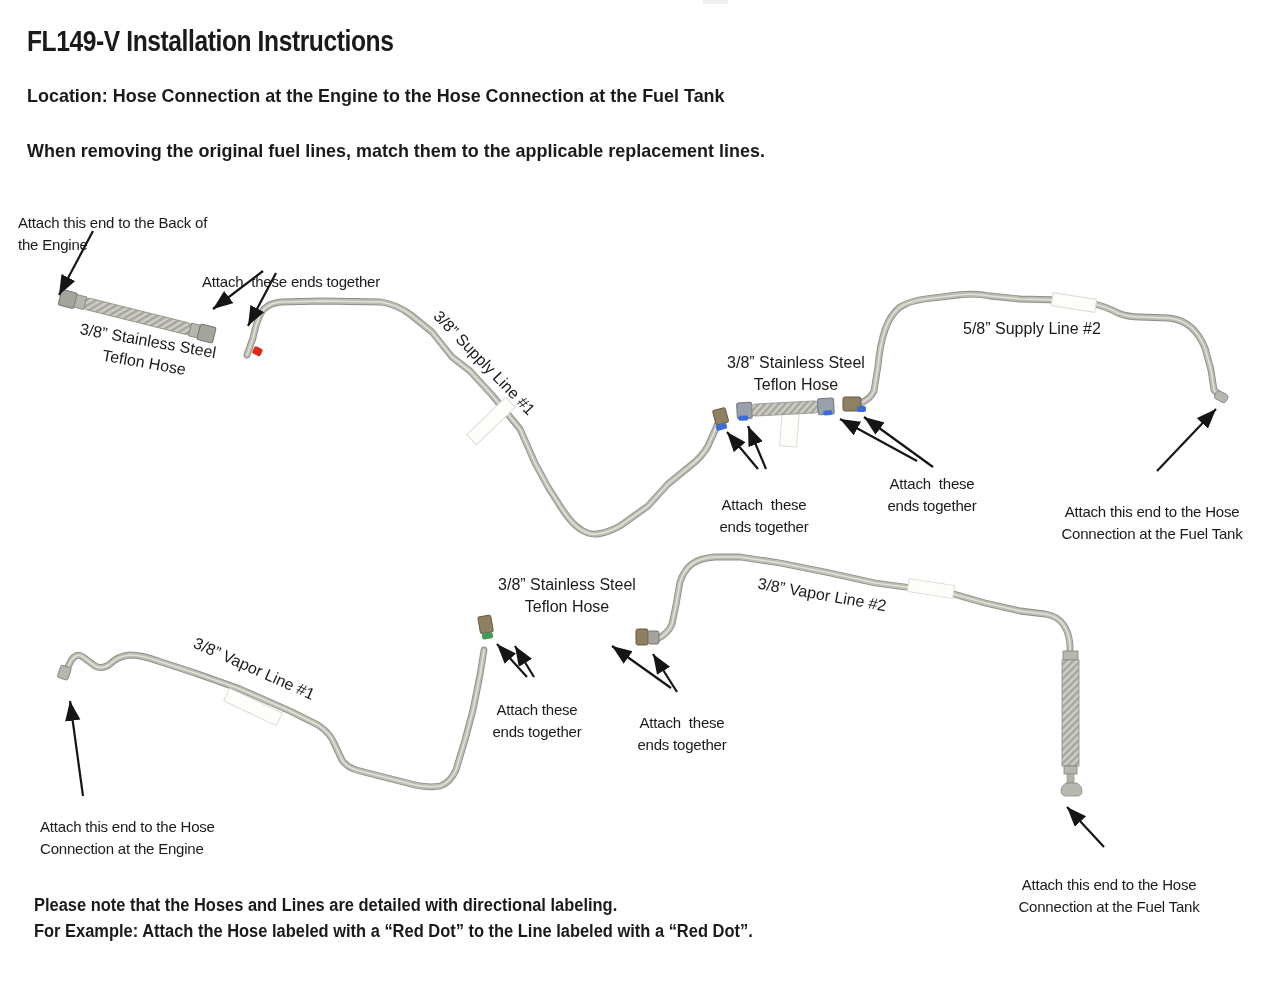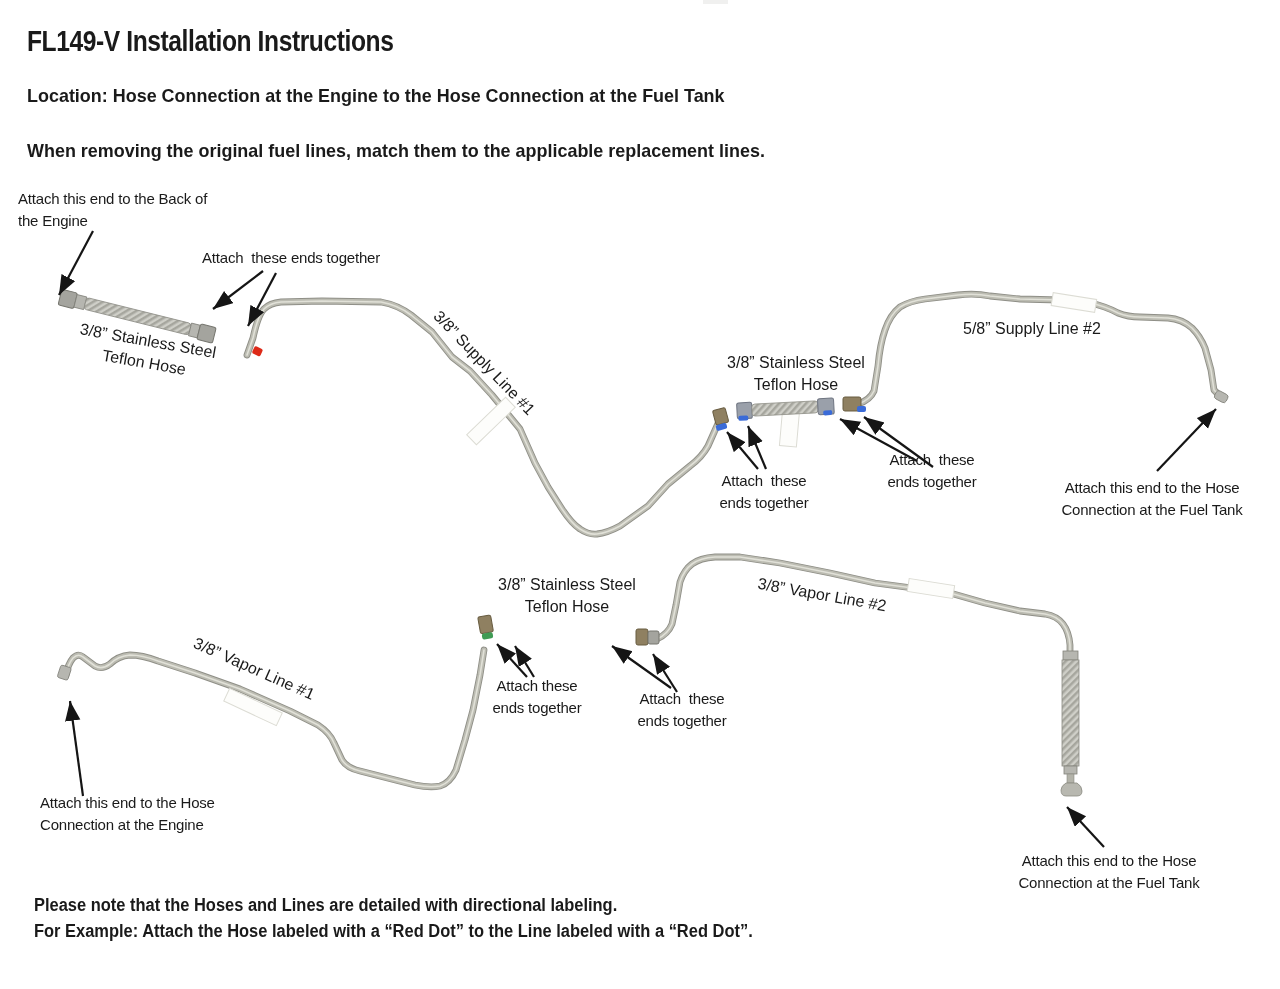--- a/index.html
+++ b/index.html
@@ -2,21 +2,21 @@
 <html><head>
 <meta charset="utf-8">
 <style>
   html,body{margin:0;padding:0;background:#ffffff;}
   .page{position:relative;width:1280px;height:989px;background:#ffffff;overflow:hidden;
         font-family:"Liberation Sans",sans-serif;color:#1a1a1a;}
   .abs{position:absolute;}
   .title{font-size:30px;font-weight:700;letter-spacing:-0.5px;transform:scaleX(.82);transform-origin:left top;white-space:pre;}
   .hline{font-size:18.5px;font-weight:700;transform:scaleX(.97);transform-origin:left top;white-space:pre;}
   .footer{font-size:17.5px;font-weight:700;line-height:26px;transform:scaleX(.94);transform-origin:left top;white-space:pre-wrap;}
-  .lbl{font-size:15px;line-height:21.5px;letter-spacing:-0.2px;white-space:pre-wrap;}
+  .lbl{font-size:15px;line-height:21.5px;letter-spacing:-0.2px;white-space:pre-wrap;margin-top:24px;}
   .part{font-size:16px;line-height:22px;white-space:pre-wrap;}
   .ctr{text-align:center;}
   svg{position:absolute;left:0;top:0;}
   .tube-o{fill:none;stroke:#8f8f87;stroke-width:6.8;stroke-linecap:round;stroke-linejoin:round;}
   .tube{fill:none;stroke:#bcbcb2;stroke-width:5;stroke-linecap:round;stroke-linejoin:round;}
   .tube-h{fill:none;stroke:#e4e4dc;stroke-width:1.6;stroke-linecap:round;stroke-linejoin:round;opacity:.9;}
   .arrow{stroke:#151515;stroke-width:2.2;fill:none;}
   .nut{fill:#a4a49e;stroke:#76766f;stroke-width:1;}
   .nut-steel{fill:#9aa0aa;stroke:#6e7480;stroke-width:1;}
   .nut-brass{fill:#8f8061;stroke:#685c41;stroke-width:1;}

